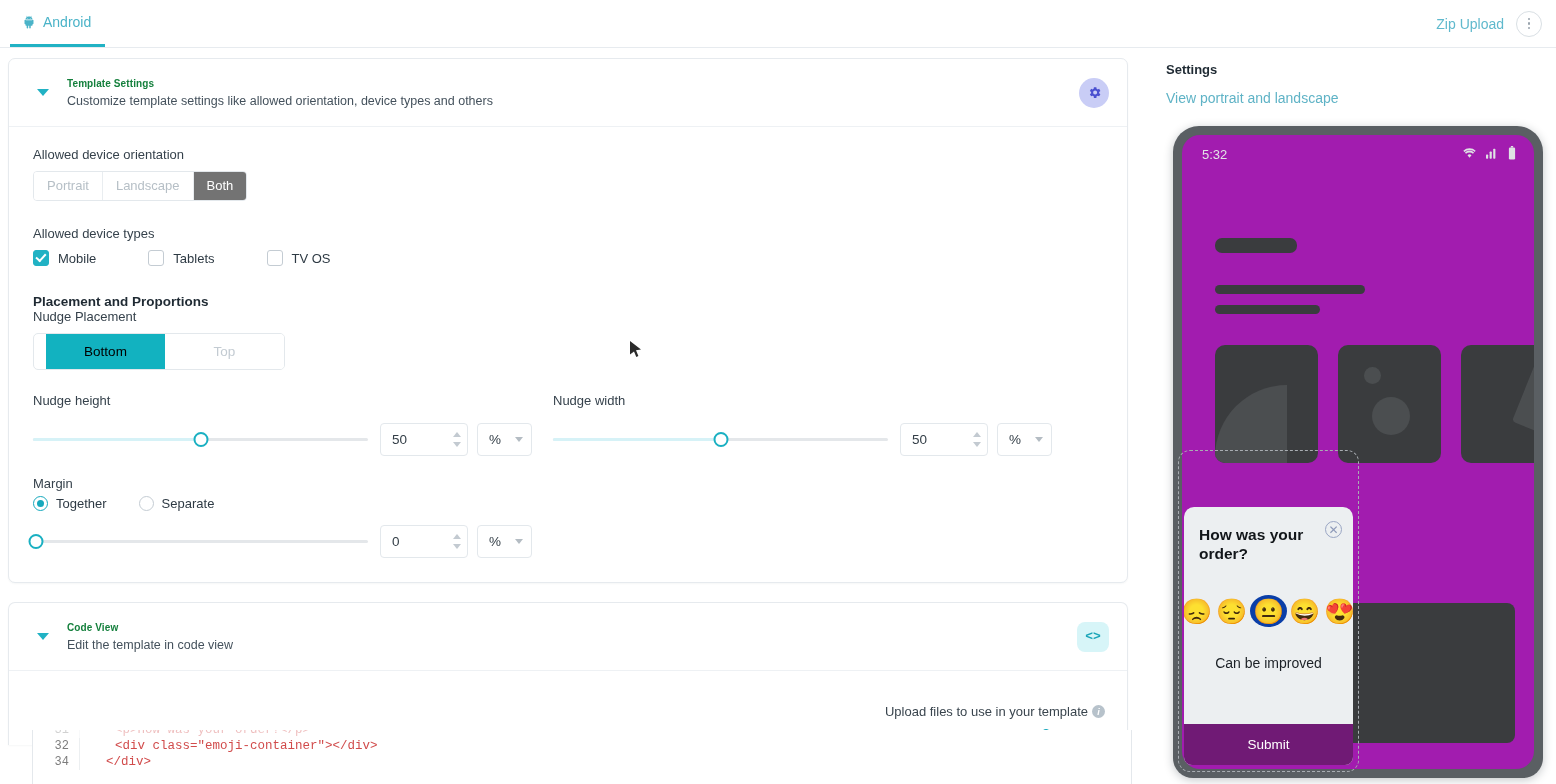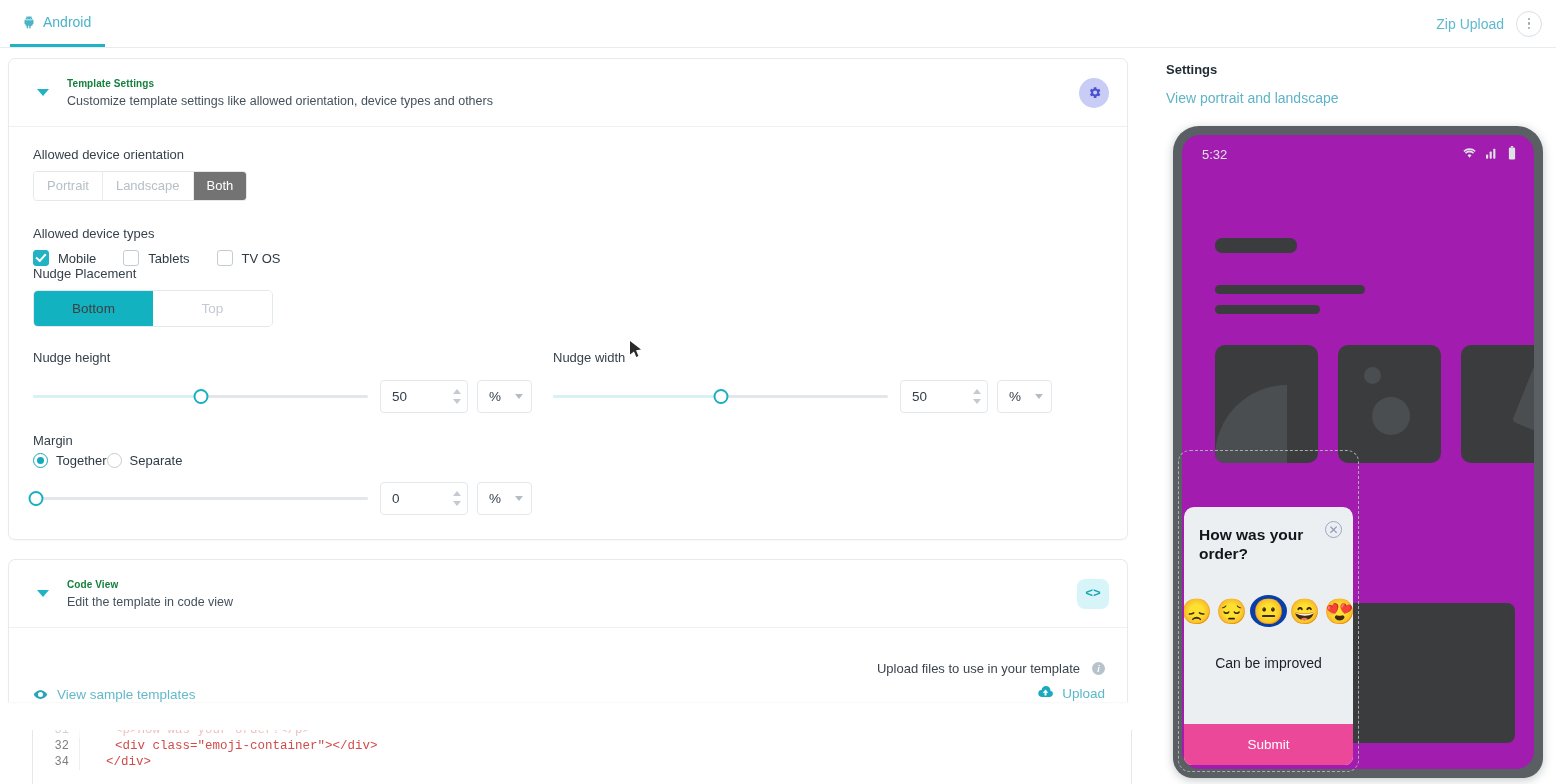--- a/index.html
+++ b/index.html
@@ -79,40 +79,40 @@
     display: inline-flex; border: 1px solid #e3e8ec; border-radius: 4px; overflow: hidden;
   }
   .seg > div {
     padding: 6px 13px; font-size: 13px; color: #b6bfc6; cursor: pointer;
     border-right: 1px solid #e9edf0; background: #fff; line-height: 16px;
   }
   .seg > div:last-child { border-right: none; }
   .seg > div.active { background: #737373; color: #fff; }
 
   
-  .checks { display: flex; align-items: center; gap: 27px; margin-top: 4px; }
+  .checks { display: flex; align-items: center; gap: 52px; margin-top: 4px; }
   .chk { display: flex; align-items: center; gap: 9px; cursor: pointer; }
   .box {
     width: 16px; height: 16px; border-radius: 3px; border: 1.5px solid #c4ccd3;
     background: #fff; display: flex; align-items: center; justify-content: center;
   }
   .box.on { background: #21b2c4; border-color: #21b2c4; }
   .box.on:after {
     content: ""; width: 4px; height: 8px; border: solid #fff;
     border-width: 0 2px 2px 0; transform: rotate(42deg) translate(-1px,-1px);
   }
   .chk span { font-size: 13px; color: #2e3a44; }
 
   
   .seg-wide { display: inline-flex; border: 1px solid #e3e8ec; border-radius: 5px; overflow: hidden; }
   .seg-wide > div {
     width: 119px; text-align: center; padding: 10px 0; font-size: 13.5px;
     color: #c3cbd2; cursor: pointer; background: #fff;
   }
-  .seg-wide > div.active { background: #12b2c0; color: #404040; }
+  .seg-wide > div.active { background: #12b2c0; color: #000000; margin-left: 12px; }
 
   
   .slider-row { display: flex; align-items: center; gap: 0; }
   .slider {
     position: relative; height: 22px; display: flex; align-items: center; cursor: pointer;
   }
   .track { position: absolute; left: 0; right: 0; height: 3px; background: #e4e7ea; border-radius: 2px; }
   .fill { position: absolute; left: 0; height: 3px; background: #d6f2f7; border-radius: 2px; }
   .thumb {
     position: absolute; width: 15px; height: 15px; border-radius: 50%;
@@ -133,36 +133,36 @@
 
   .unitbox {
     width: 55px; height: 33px; border: 1px solid #e3e8ec; border-radius: 4px;
     display: flex; align-items: center; justify-content: space-between;
     padding: 0 8px 0 11px; margin-left: 9px; background:#fff; cursor: pointer;
   }
   .unitbox .u { font-size: 13.5px; color: #333e47; }
   .dncaret { width:0;height:0;border-left:4.5px solid transparent;border-right:4.5px solid transparent;border-top:5px solid #b4bcc3; }
 
   
-  .radios { display: flex; align-items: center; gap: 0; margin-top: 3px;}
+  .radios { display: flex; align-items: center; gap: 32px; margin-top: 3px;}
   .rad { display: flex; align-items: center; gap: 8px; cursor: pointer; }
   .circle {
     width: 15px; height: 15px; border-radius: 50%; border: 1.6px solid #c4ccd3;
     display: flex; align-items: center; justify-content: center; background:#fff;
   }
   .circle.on { border-color: #16a9bd; }
   .circle.on:after { content:""; width: 7px; height: 7px; border-radius: 50%; background: #16a9bd; }
   .rad span { font-size: 13px; color: #2e3a44; }
 
   
   .cv-toolbar { display: flex; align-items: flex-end; padding: 14px 22px 0 24px; position: relative; height: 74px;}
   .samples { display: flex; align-items: center; gap: 9px; color: #63b9cb; font-size: 13.5px; cursor: pointer; }
   .eye { width: 15px; height: 15px; }
   .upload-area { margin-left: auto; text-align: right; }
-  .upload-hint { font-size: 13px; color: #3a454e; display: flex; align-items: center; gap: 12px; justify-content: flex-end;}
+  .upload-hint { font-size: 13px; color: #3a454e; display: flex; align-items: center; gap: 4px; justify-content: flex-end;}
   .info-i {
     width: 13px; height: 13px; border-radius: 50%; background: #b7c2cb; color: #fff;
     font-size: 9px; display:inline-flex; align-items:center; justify-content:center;
     font-style: italic; font-weight: bold;
   }
   .upload-link { margin-top: 9px; display: flex; align-items: center; gap: 8px; justify-content: flex-end; color: #5cb7c9; font-size: 13.5px; cursor: pointer;}
 
   
   .editor {
     margin: 8px 10px 0 12px; border: 1px solid #e4e8ec; border-top: none;
@@ -244,21 +244,21 @@
     box-shadow: 0 0 0 2px #0b3fa8;
   }
   .emo.half-l { margin-left: -22px; }
   .emo.half-r { margin-right: -22px; }
   .nudge-msg {
     position: absolute; left: 0; top: 148px; width: 100%; text-align: center;
     font-size: 14px; color: #1b2026;
   }
   .submit-btn {
     position: absolute; left: 0; bottom: 0; width: 100%; height: 41px;
-    background: #ec4899; color: #fff; font-size: 13.5px;
+    background: #701a75; color: #fff; font-size: 13.5px;
     display: flex; align-items: center; justify-content: center; cursor: pointer;
   }
 
   
   .cursor { position: absolute; left: 630px; top: 341px; width: 12px; height: 17px; }
 </style>
 </head>
 <body>
 
 <div class="topbar">
@@ -316,20 +316,21 @@
         <label class="chk">
           <span class="box"></span>
           <span>Tablets</span>
         </label>
         <label class="chk">
           <span class="box"></span>
           <span>TV OS</span>
         </label>
       </div>
 
+      <div class="section-title" style="margin-top:28px">Placement and Proportions</div>
 
       <div class="field-label" style="">Nudge Placement</div>
       <div class="seg-wide">
         <div class="active">Bottom</div>
         <div>Top</div>
       </div>
 
       
       <div style="display:flex; margin-top:23px;">
         <div style="width:520px">

